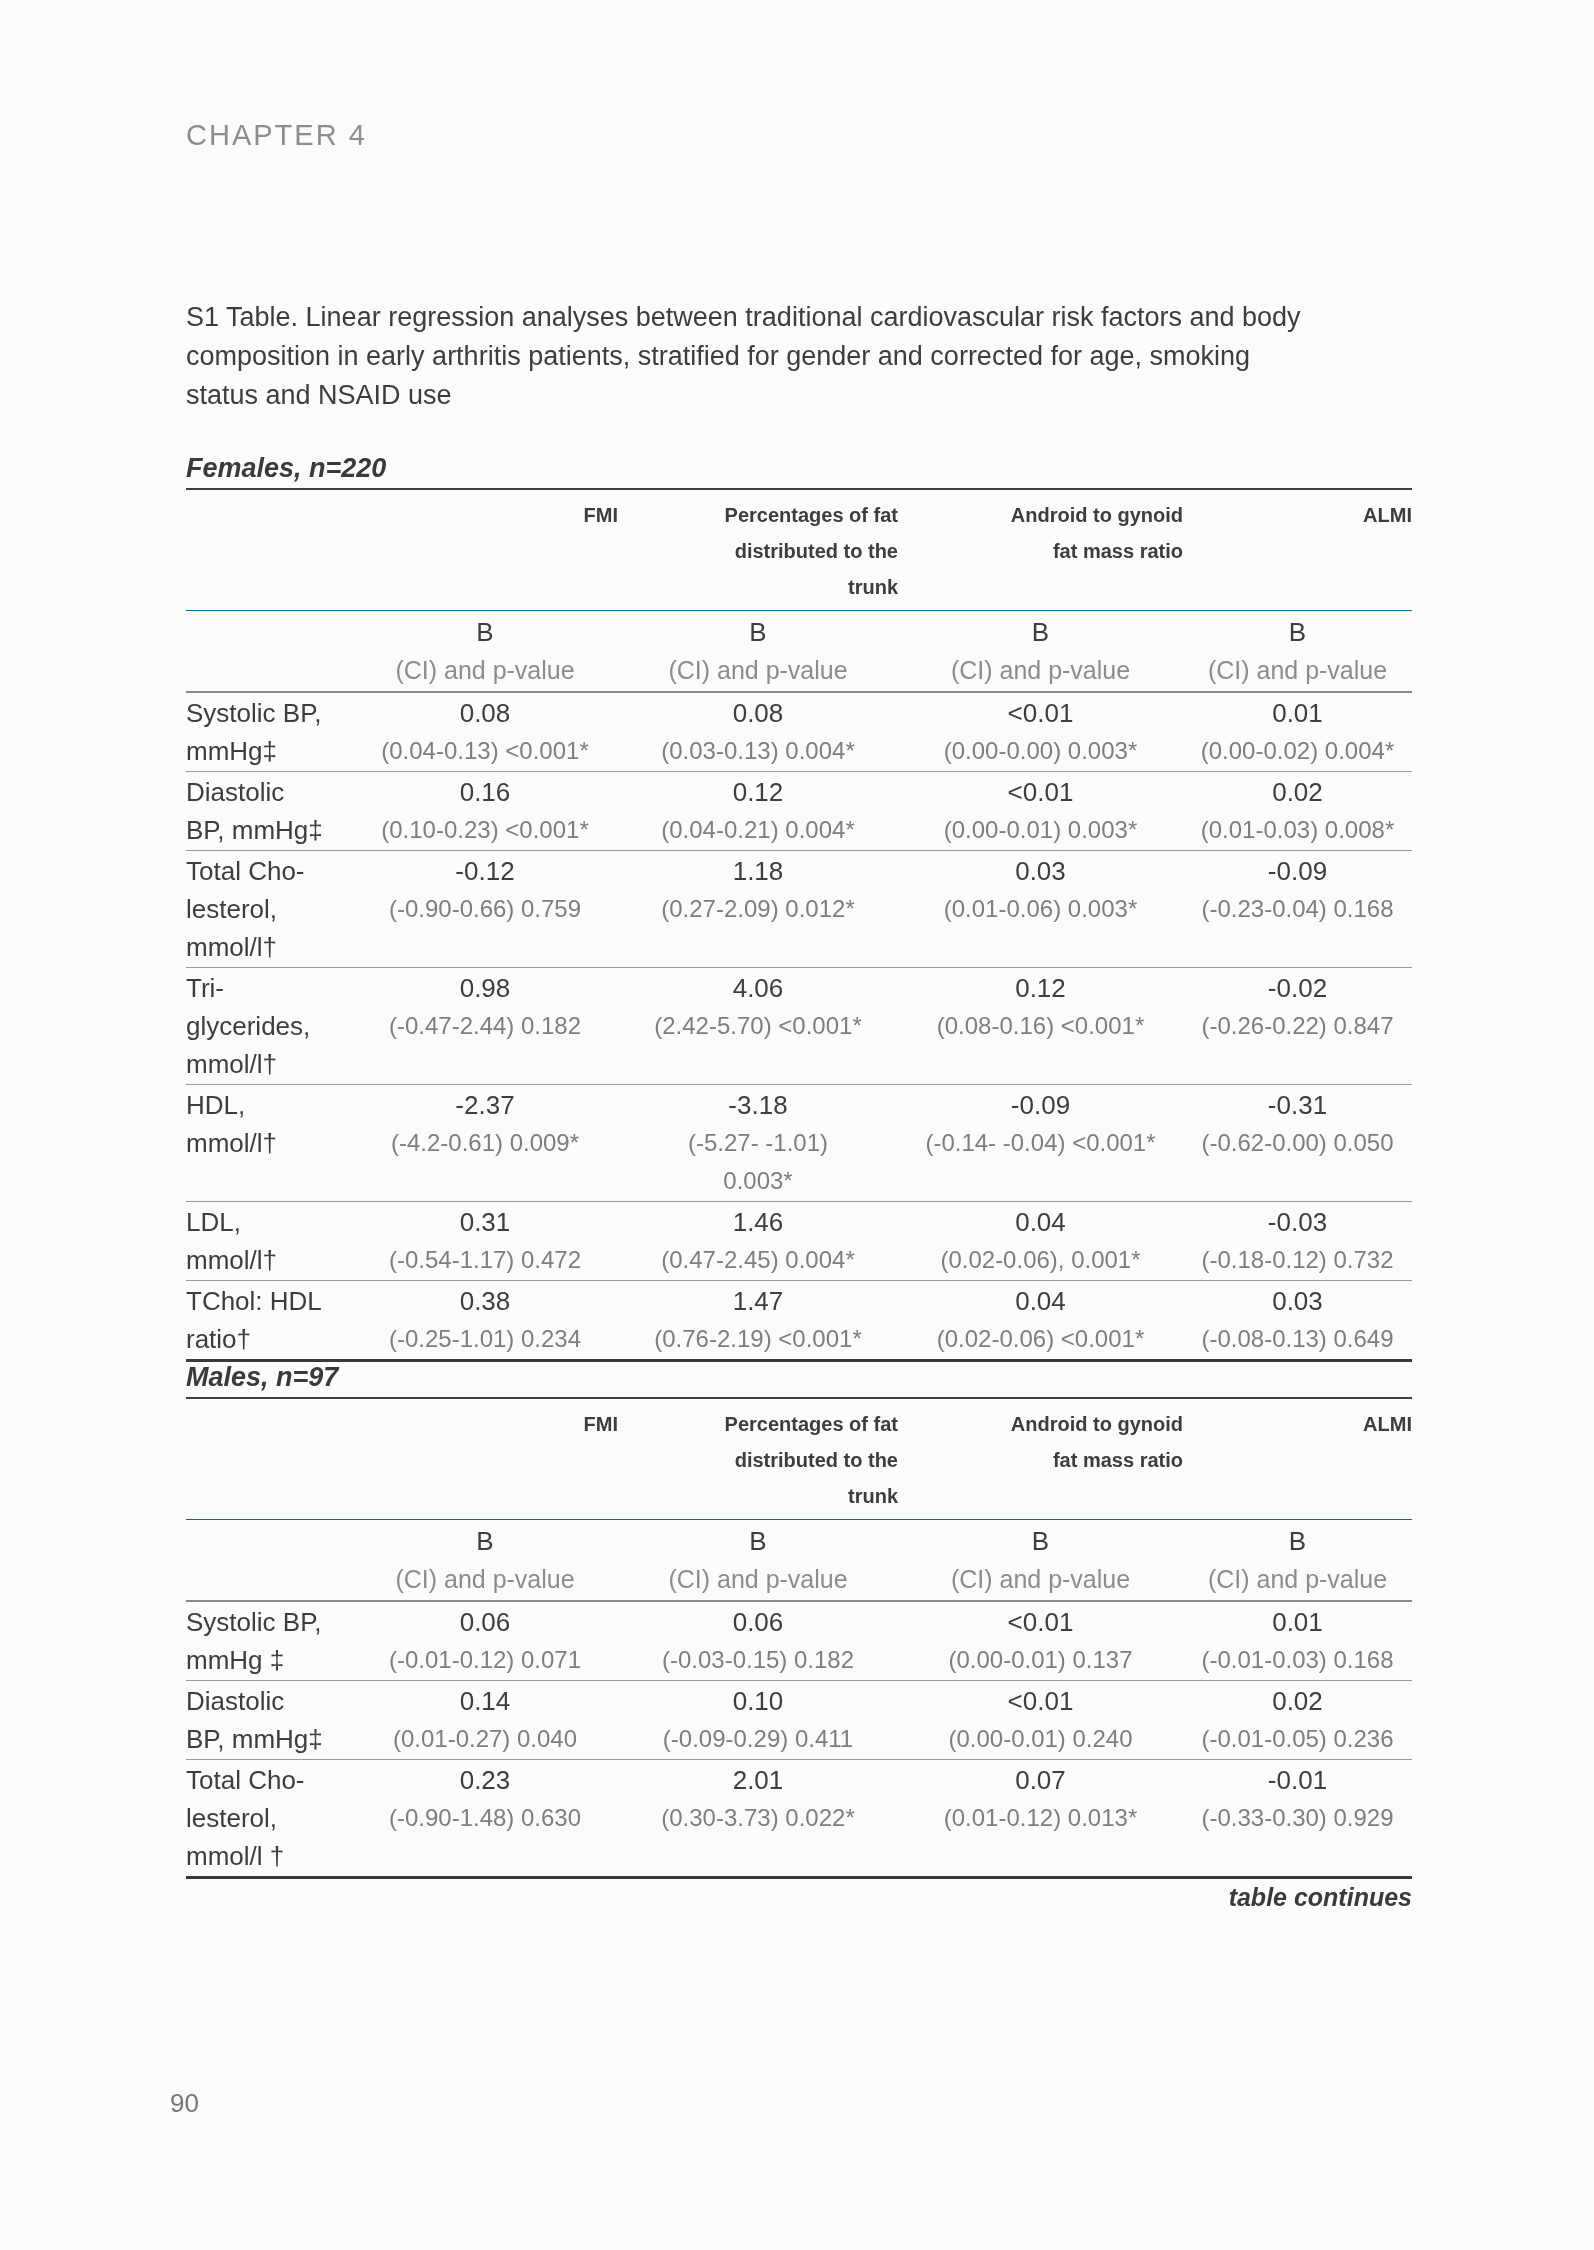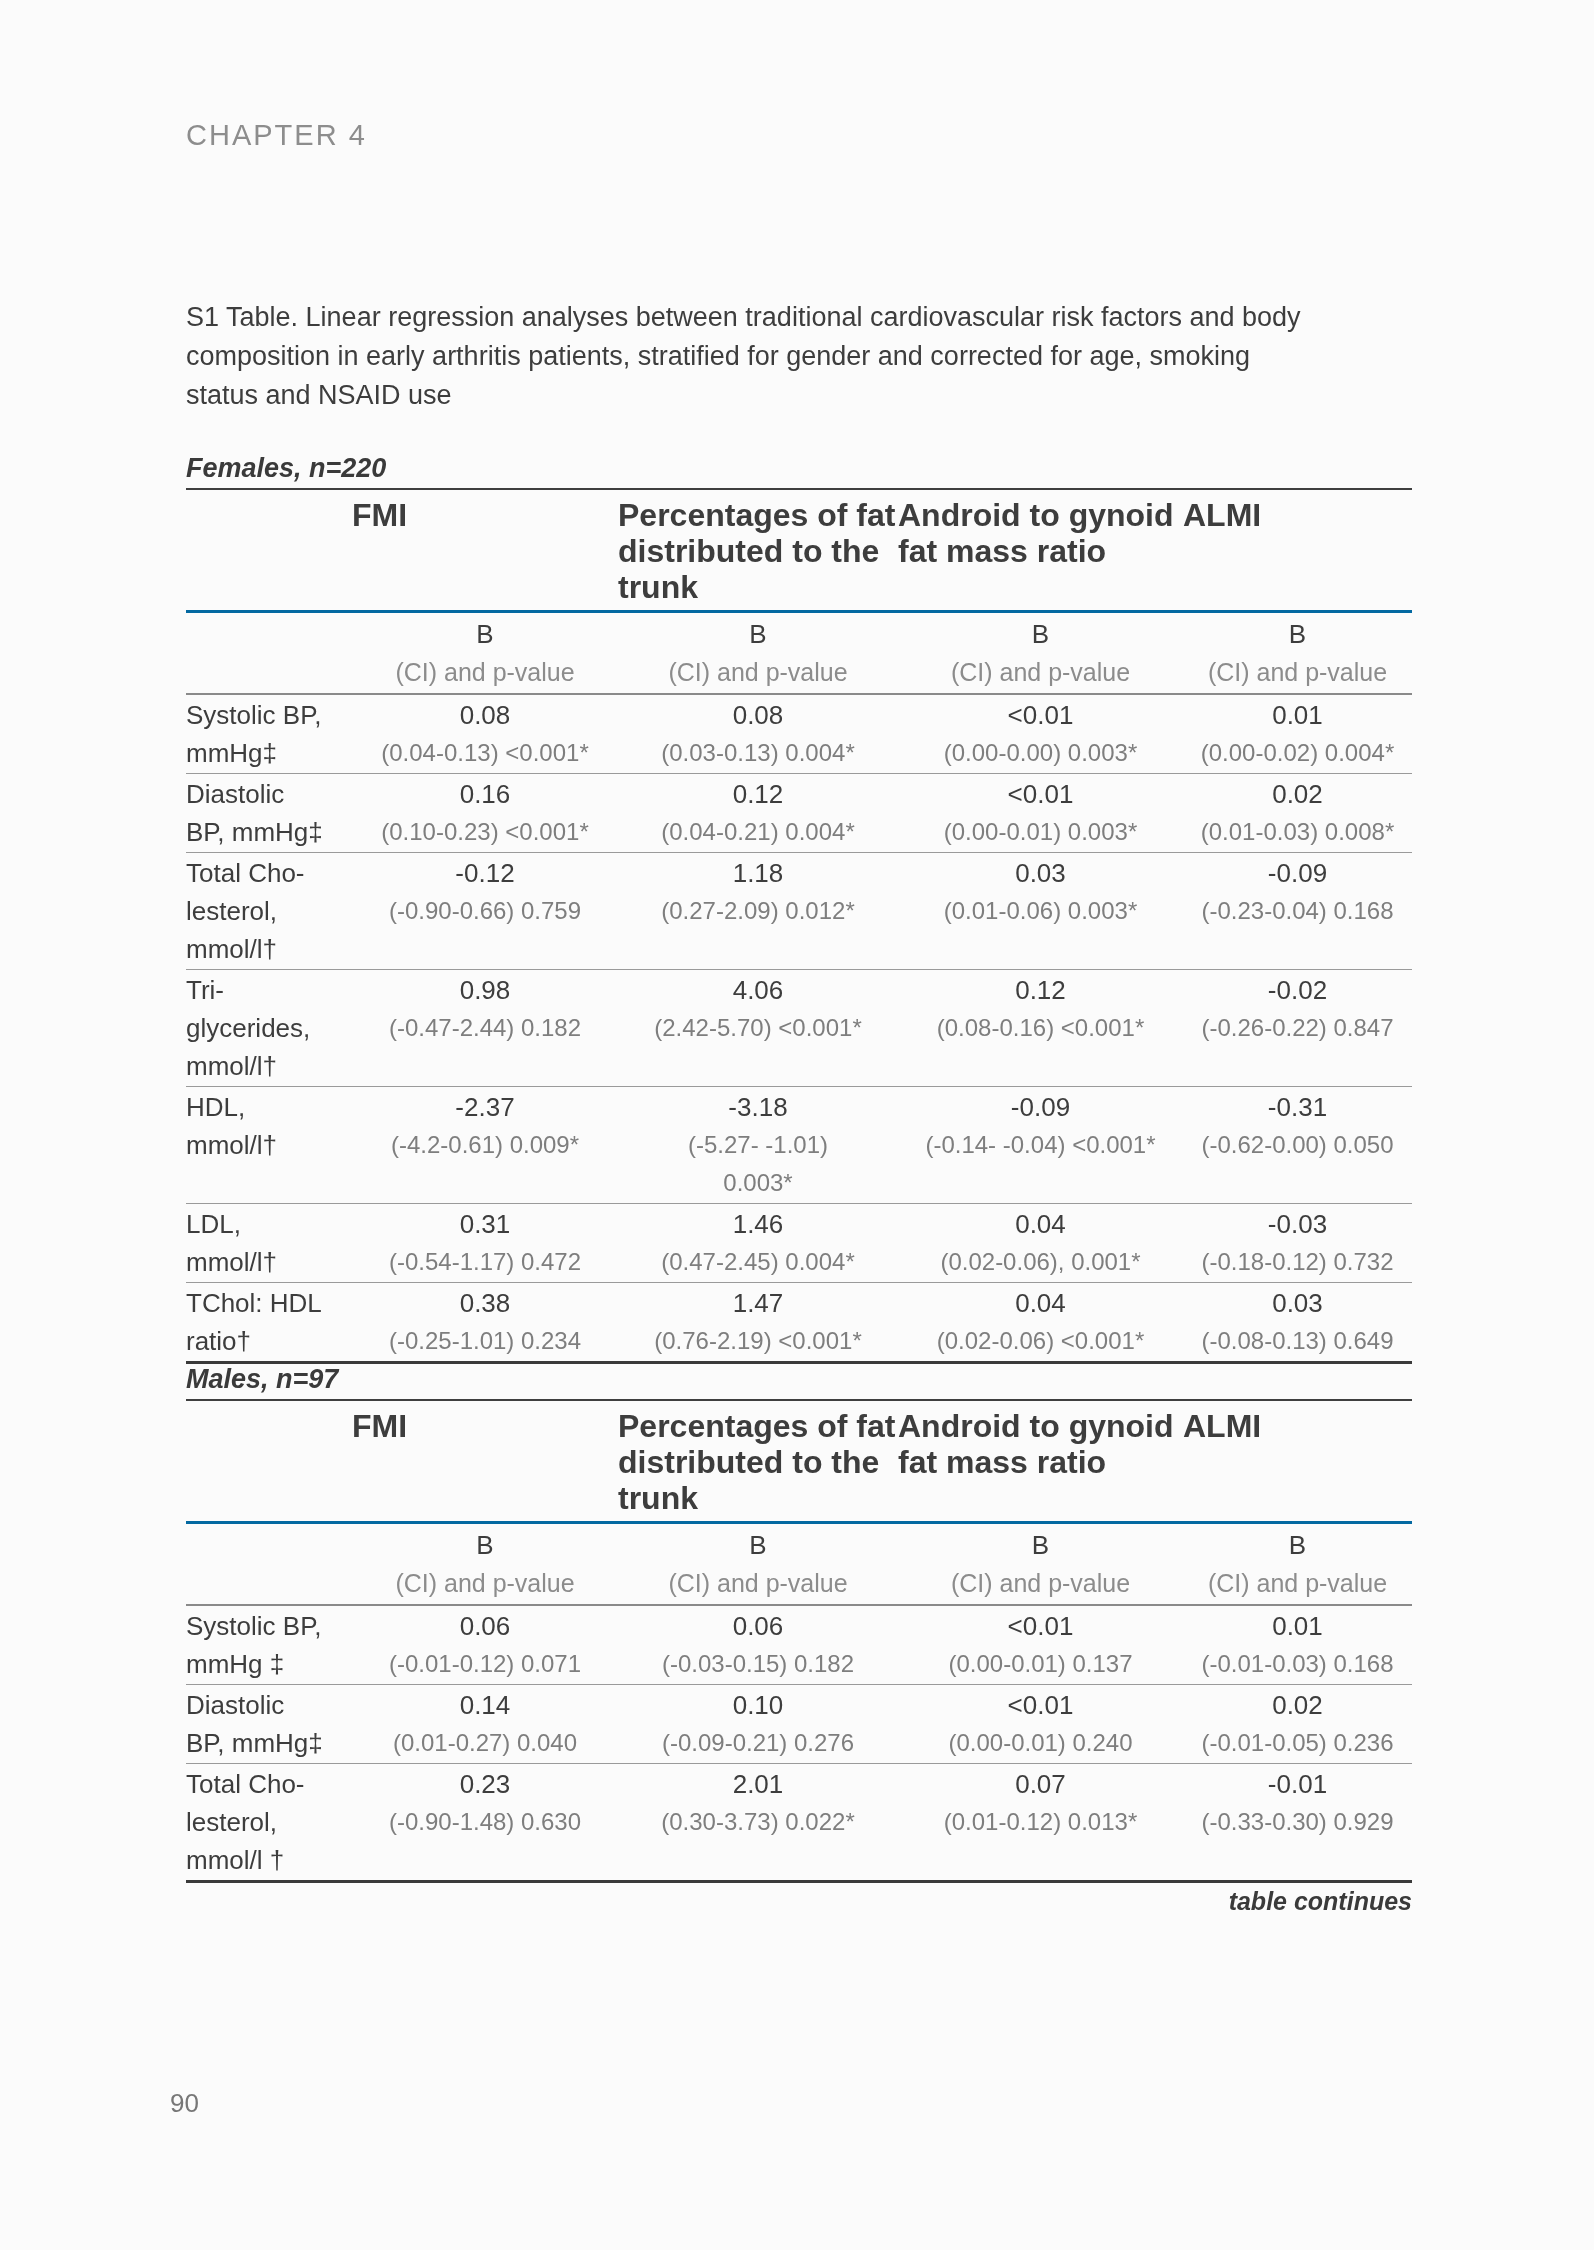--- a/index.html
+++ b/index.html
@@ -25,25 +25,25 @@
     font-size:27px;line-height:30px;color:#3a3a3a;
   }
   .sec-females{margin-top:38px;}
   .sec-males{font-style:italic;}
   table.results{
     border-collapse:collapse;table-layout:fixed;
     width:1226px;margin-top:5px;
   }
   table.results td{vertical-align:top;overflow:hidden;}
   tr.cols td{
-    font-weight:bold;font-size:32px;line-height:36px;
-    text-align:left;
+    font-weight:bold;font-size:20px;line-height:36px;
+    text-align:right;
     padding:7px 0 5px 0;
     border-top:2.5px solid #3f3f3f;
-    border-bottom:3px solid #0369a1;
+    border-bottom:1px solid #0369a1;
   }
   tr.sub td{
     font-size:26px;line-height:38px;text-align:center;
     padding:2px 0;
     border-bottom:2px solid #8a8a8a;
   }
   tr.sub .ci{font-size:25px;color:#8c8c8c;}
   tbody tr.datarow td{
     padding:1px 0;
     font-size:26px;line-height:38px;
@@ -361,21 +361,21 @@
             <td class="rowlabel">
               <div>Diastolic</div>
               <div>BP, mmHg‡</div>
             </td>
             <td class="datacell">
               <div class="b">0.14</div>
               <div class="ci">(0.01-0.27) 0.040</div>
             </td>
             <td class="datacell">
               <div class="b">0.10</div>
-              <div class="ci">(-0.09-0.21) 0.276</div>
+              <div class="ci">(-0.09-0.29) 0.411</div>
             </td>
             <td class="datacell">
               <div class="b">&lt;0.01</div>
               <div class="ci">(0.00-0.01) 0.240</div>
             </td>
             <td class="datacell">
               <div class="b">0.02</div>
               <div class="ci">(-0.01-0.05) 0.236</div>
             </td>
           </tr>

